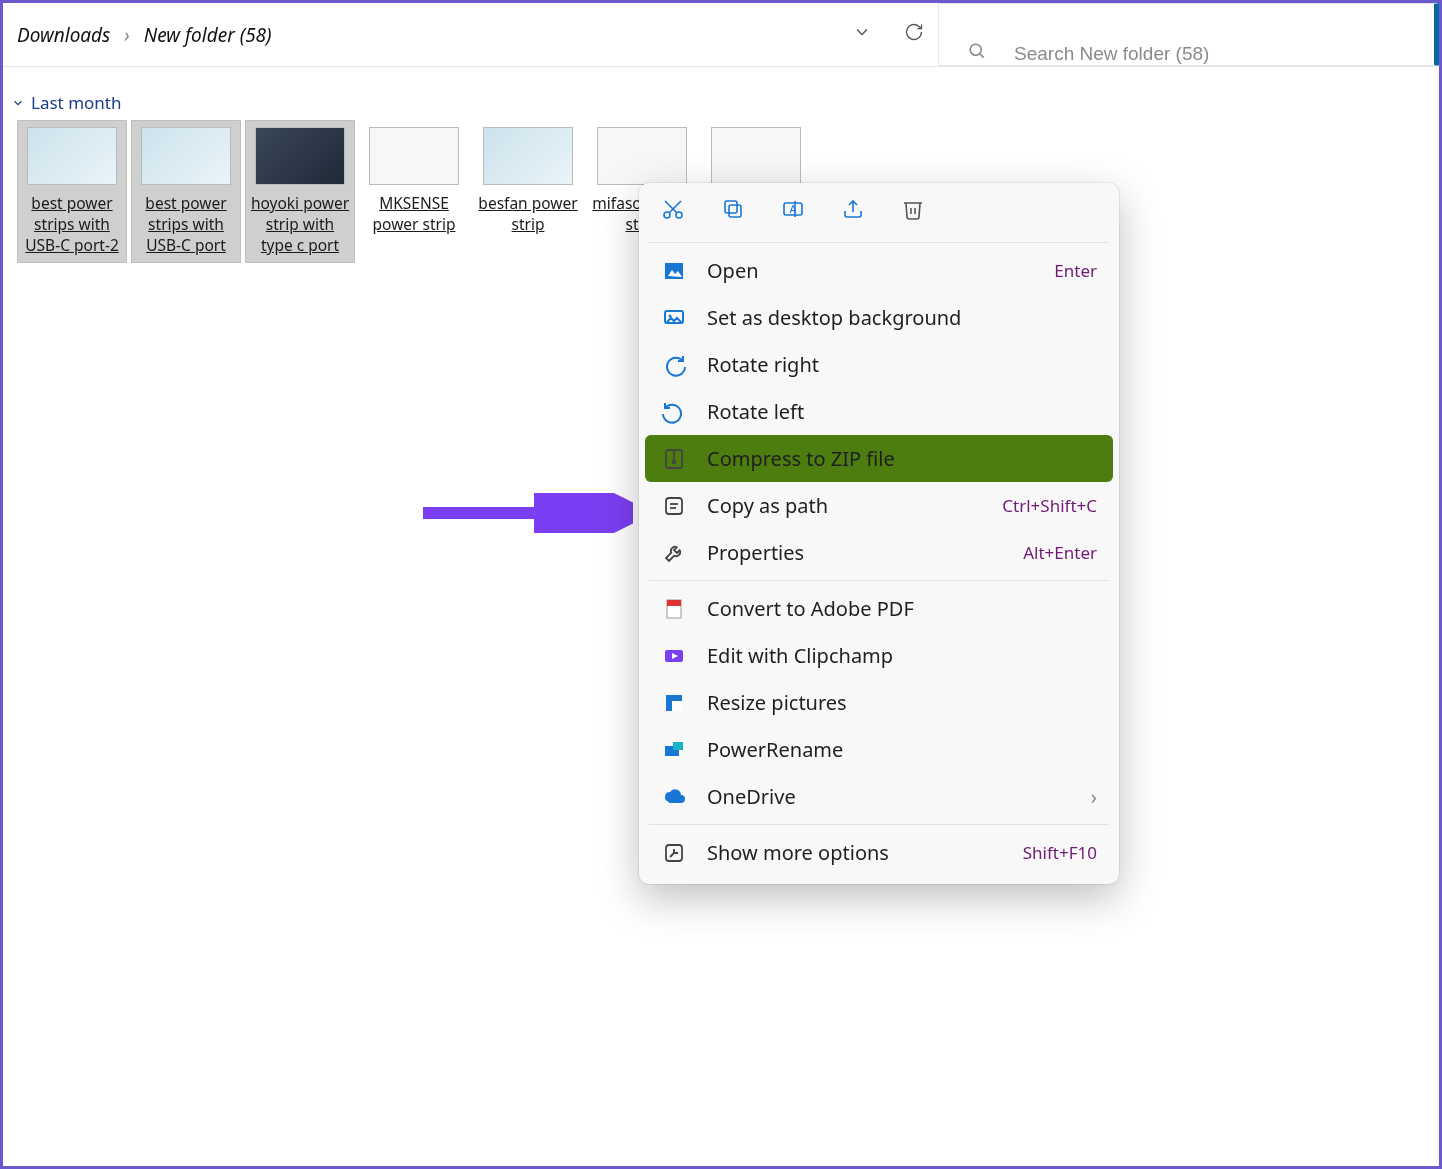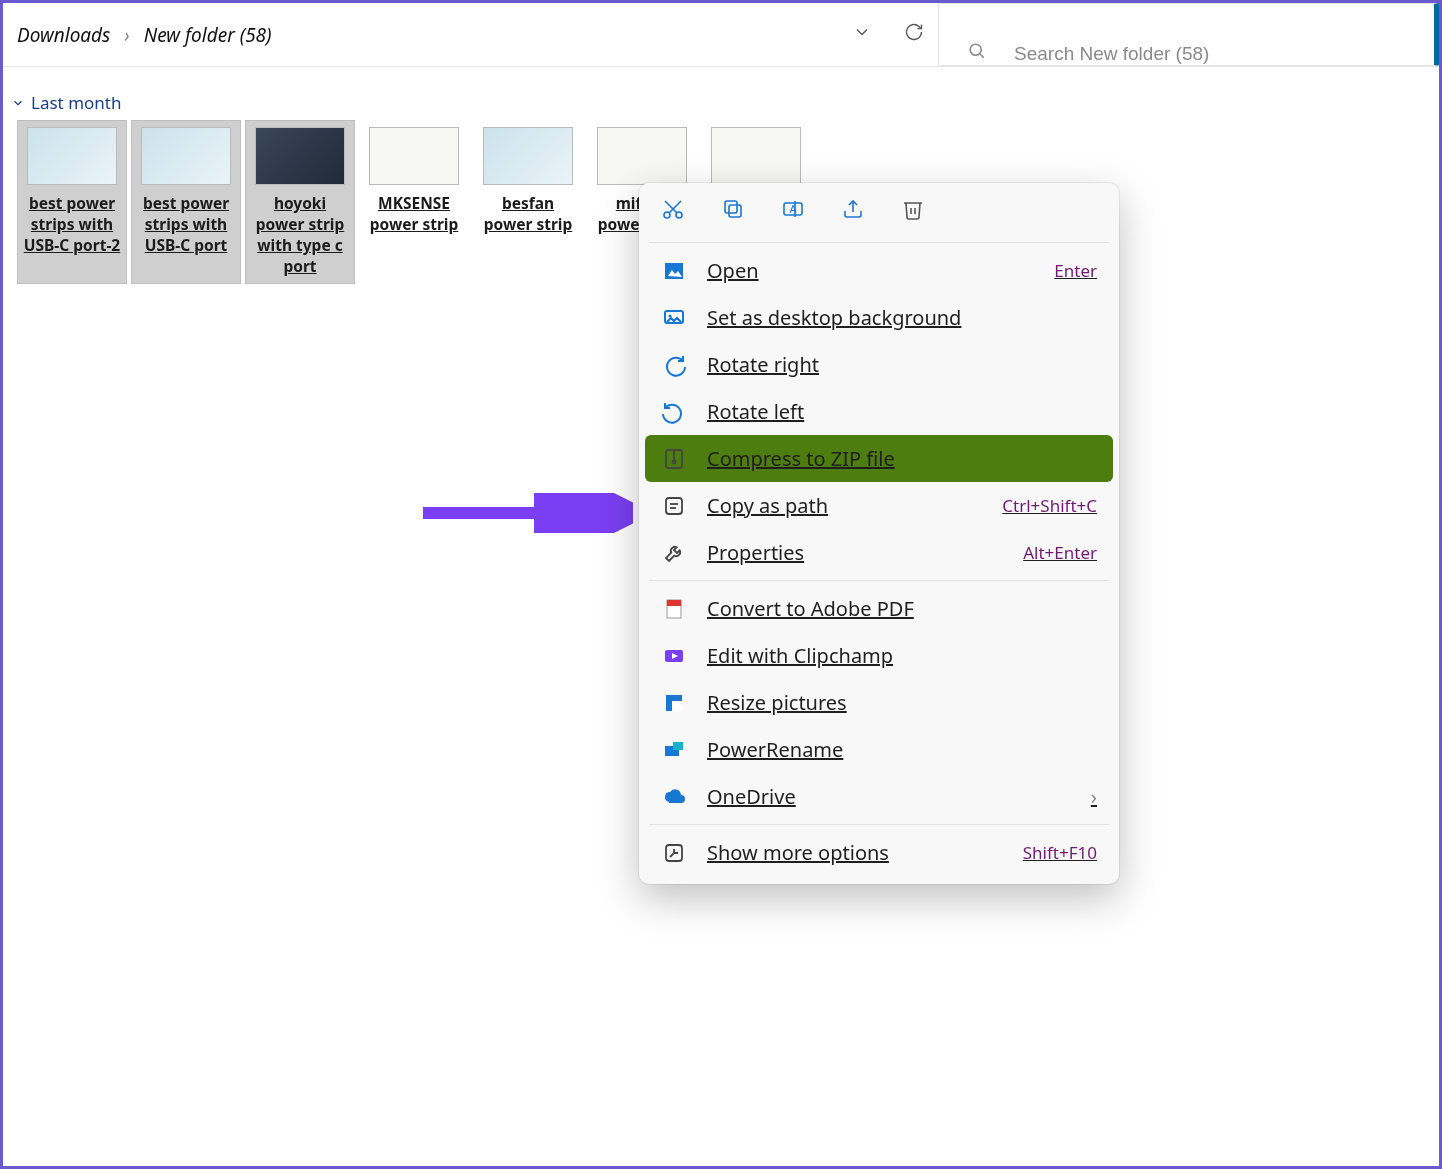--- a/index.html
+++ b/index.html
@@ -74,21 +74,20 @@
   padding-left: 14px;
 }
 .file {
   width: 110px;
   background: #cfcfcf;
   border: 1px solid #bfbfbf;
   padding: 6px 4px 6px;
   display: flex;
   flex-direction: column;
   align-items: center;
-  font-weight: bold;
 }
 .file.unselected { background: transparent; border-color: transparent; }
 .thumb {
   width: 90px;
   height: 58px;
   background: linear-gradient(135deg,#cde2ec 0%, #e9f4f8 100%);
   border: 1px solid #bbb;
   margin-bottom: 8px;
 }
 .thumb.dark { background: linear-gradient(135deg,#3a475a 0%, #1f2a38 100%); }
@@ -123,21 +122,20 @@
 .cm-tool.gray svg { stroke: #555; fill: none; stroke-width: 1.6; }
 .divider { height: 1px; background: #e2e2e2; margin: 4px 10px; }
 .cm-item {
   display: flex;
   align-items: center;
   padding: 10px 22px;
   gap: 20px;
   font-size: 20px;
   color: #1f1f1f;
   cursor: default;
-  text-decoration: underline;
 }
 .cm-item.highlight { background: #4d7c0f; border-radius: 6px; margin: 0 6px; padding: 10px 16px; }
 .cm-item .cm-icon { width: 26px; height: 26px; display: flex; align-items: center; justify-content: center; flex-shrink: 0; }
 .cm-item .cm-icon svg { width: 24px; height: 24px; }
 .cm-shortcut { margin-left: auto; color: #701a75; font-size: 17px; }
 .cm-chevron { margin-left: auto; color: #888; }
 
 .arrow {
   position: absolute;
   left: 420px;

